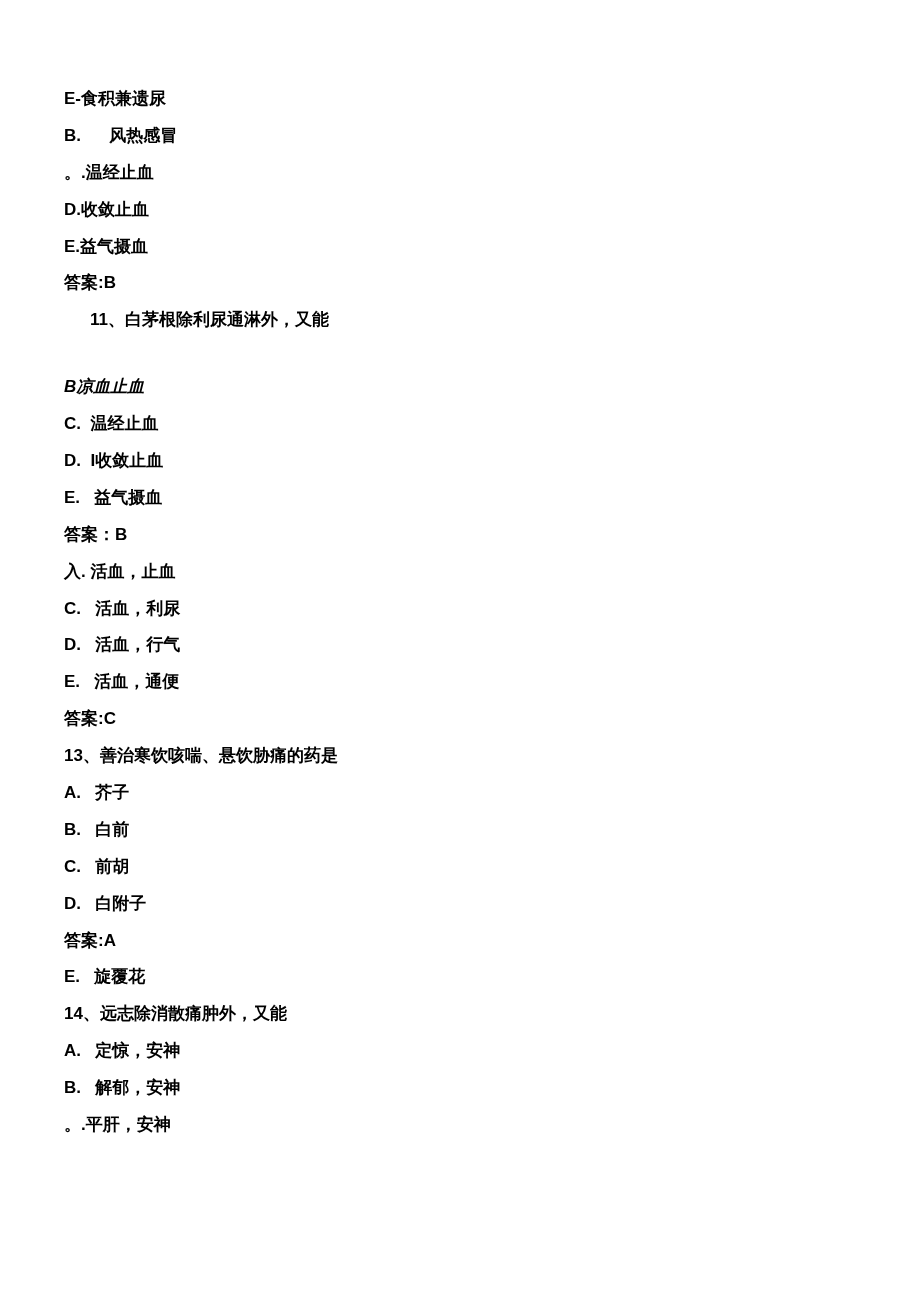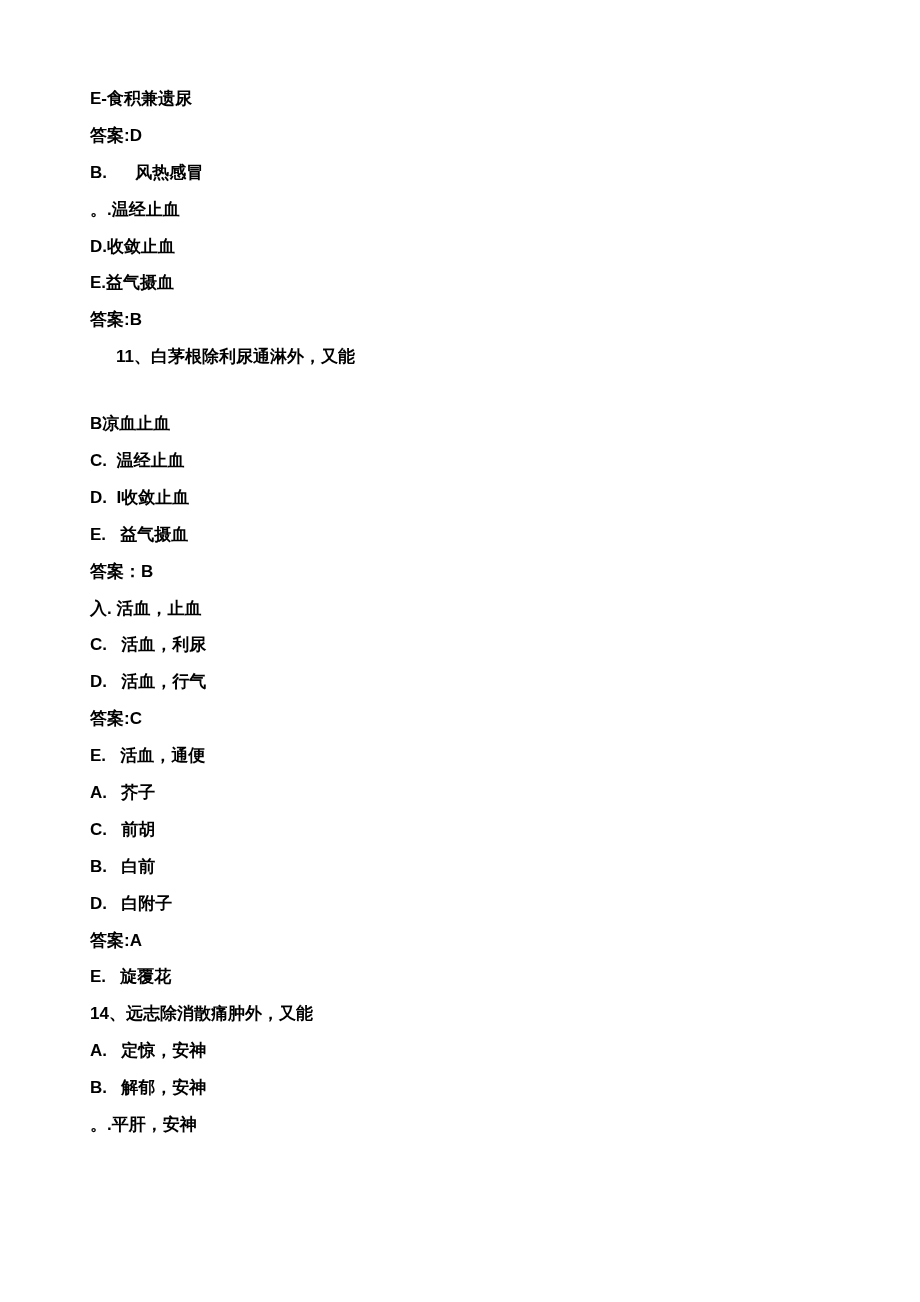--- a/index.html
+++ b/index.html
@@ -17,57 +17,58 @@
   }
   .page {
     padding: 85px 0 0 0;
     width: 100%;
   }
   .line {
     margin: 0 0 8px 0;
     white-space: pre;
   }
   .indent-1 {
+    padding-left: 64px;
+  }
+  .indent-0 {
     padding-left: 90px;
   }
-  .indent-0 {
-    padding-left: 116px;
-  }
   .italic {
+    font-style: italic;
   }
   .gap {
     height: 30px;
   }
 </style>
 </head>
 <body>
 
 <div class="page">
   <div class="line indent-1">E-食积兼遗尿</div>
-  <div class="line indent-1">答案:D</div>
   <div class="line indent-1">B.      风热感冒</div>
   <div class="line indent-1">。.温经止血</div>
   <div class="line indent-1">D.收敛止血</div>
   <div class="line indent-1">E.益气摄血</div>
   <div class="line indent-1">答案:B</div>
   <div class="line indent-0">11、白茅根除利尿通淋外，又能</div>
   <div class="gap"></div>
   <div class="line indent-1"><span class="italic">B凉血止血</span></div>
   <div class="line indent-1">C.  温经止血</div>
   <div class="line indent-1">D.  I收敛止血</div>
   <div class="line indent-1">E.   益气摄血</div>
   <div class="line indent-1">答案：B</div>
   <div class="line indent-1">入. 活血，止血</div>
   <div class="line indent-1">C.   活血，利尿</div>
   <div class="line indent-1">D.   活血，行气</div>
+  <div class="line indent-1">E.   活血，通便</div>
   <div class="line indent-1">答案:C</div>
-  <div class="line indent-1">E.   活血，通便</div>
+  <div class="line indent-1">13、善治寒饮咳喘、悬饮胁痛的药是</div>
   <div class="line indent-1">A.   芥子</div>
+  <div class="line indent-1">B.   白前</div>
   <div class="line indent-1">C.   前胡</div>
-  <div class="line indent-1">B.   白前</div>
   <div class="line indent-1">D.   白附子</div>
   <div class="line indent-1">答案:A</div>
   <div class="line indent-1">E.   旋覆花</div>
   <div class="line indent-1">14、远志除消散痛肿外，又能</div>
   <div class="line indent-1">A.   定惊，安神</div>
   <div class="line indent-1">B.   解郁，安神</div>
   <div class="line indent-1">。.平肝，安神</div>
 
 </div>
 

